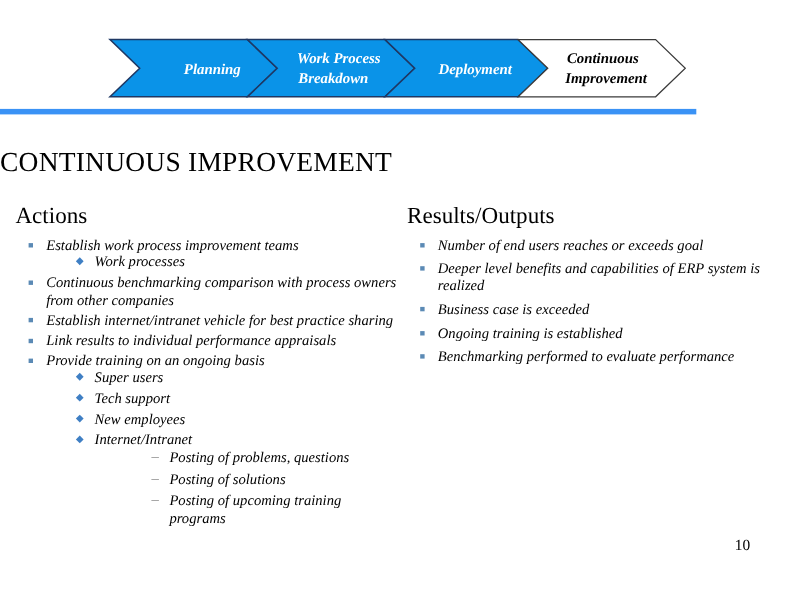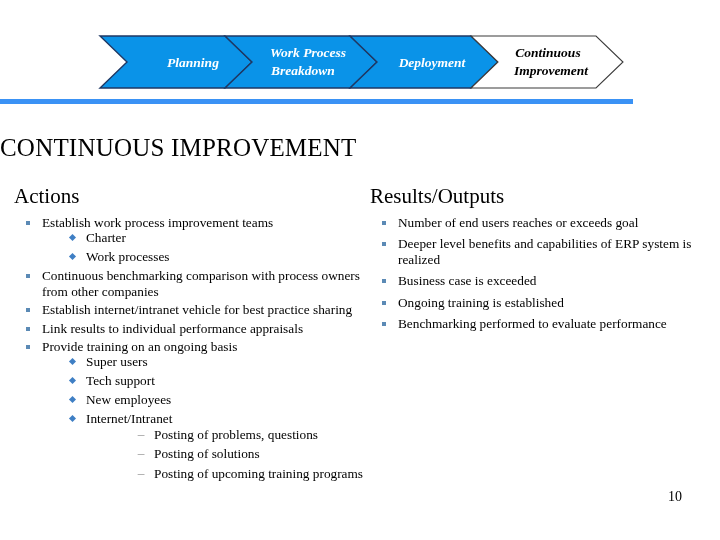--- a/index.html
+++ b/index.html
@@ -72,20 +72,21 @@
     font-size: 21px;
     line-height: 1.0;
     margin: 0 0 8px 0;
     color: #000000;
   }
 
   ul.lvl {
     list-style: none;
     margin: 0;
     padding: 0;
+    font-style: italic;
   }
   li.item {
     position: relative;
     font-family: "Liberation Serif", serif;
     color: #000000;
   }
   li.item > .btext { display: block; }
 
   
   .l1 > li.item {
@@ -193,24 +194,20 @@
 
 <div class="col col-left">
   <div class="col-heading">Actions</div>
 
   <ul class="lvl l1">
 
     <li class="item">
       <span class="bullet"></span>
       <span class="btext">Establish work process improvement teams</span>
       <ul class="lvl l2">
-        <li class="item">
-          <span class="bullet"></span>
-          <span class="btext">Charter</span>
-        </li>
         <li class="item">
           <span class="bullet"></span>
           <span class="btext">Work processes</span>
         </li>
       </ul>
     </li>
 
     <li class="item">
       <span class="bullet"></span>
       <span class="btext">Continuous benchmarking comparison with process owners from other companies</span>

